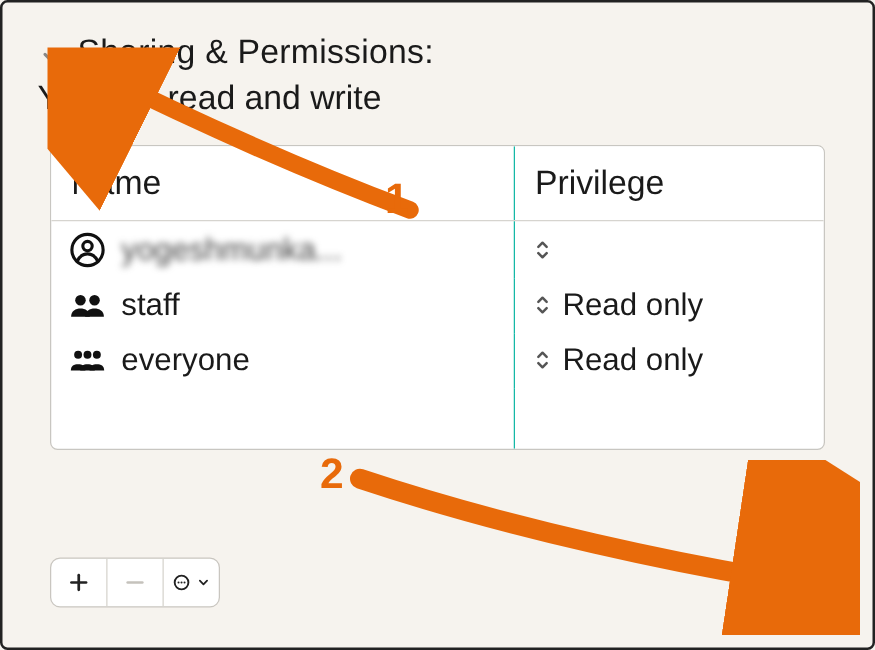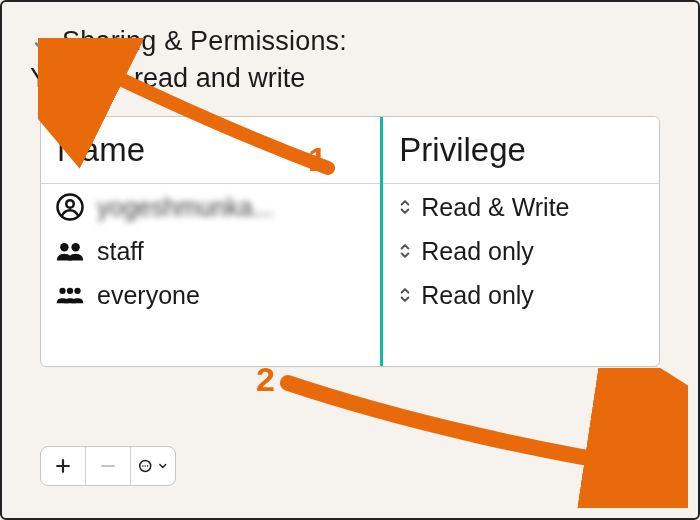--- a/index.html
+++ b/index.html
@@ -35,27 +35,27 @@
   }
   .table-wrap {
     margin:22px 32px 0 32px;
     border:1px solid #c8c6c1;
     border-radius:6px;
     background:#fff;
     overflow:hidden;
   }
   table { width:100%; border-collapse:collapse; }
   th {
-    text-align:left; font-weight:400; font-size:33px;
+    text-align:left; font-weight:400; font-size:27px;
     padding:14px 16px;
     border-bottom:1px solid #d6d4cf;
     border-top:none;
     background:#fff;
   }
-  th + th, td + td { border-left:3px solid #14b8a6; }
+  th + th, td + td { border-left:1px solid #14b8a6; }
   td {
     font-size:25px; padding:8px 14px;
     white-space:nowrap;
   }
   tr.datarow + tr.datarow td { padding-top:6px;margin-left:35px; }
   tr.empty td { height:48px; }
   .name-cell { display:flex; align-items:center; gap:12px; }
   .icon { flex:0 0 auto; display:inline-flex; align-items:center; justify-content:center; }
   .user-icon svg, .group-icon svg { width:30px; height:30px; }
   .blurred {
@@ -141,21 +141,20 @@
             </span>
           </td>
           <td>
             <span class="priv-cell">
               <span class="updown">
                 <svg viewBox="0 0 16 24" width="14" height="20" fill="none" stroke="#555" stroke-width="2.4" stroke-linecap="round" stroke-linejoin="round">
                   <polyline points="4 9 8 5 12 9"></polyline>
                   <polyline points="4 15 8 19 12 15"></polyline>
                 </svg>
               </span>
-              <span>Read &amp; Write</span>
             </span>
           </td>
         </tr>
         <tr class="datarow">
           <td>
             <span class="name-cell">
               <span class="icon group-icon">
                 <svg viewBox="0 0 32 24" width="32" height="24" fill="#111">
                   <circle cx="10" cy="8" r="4.5"></circle>
                   <circle cx="22" cy="8" r="4.5"></circle>

